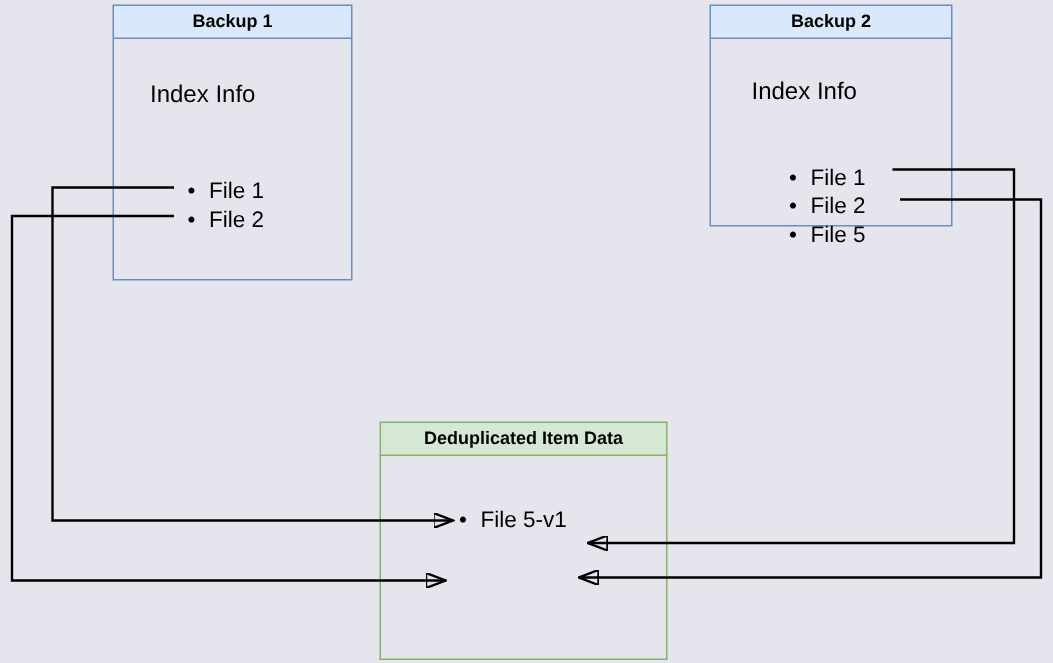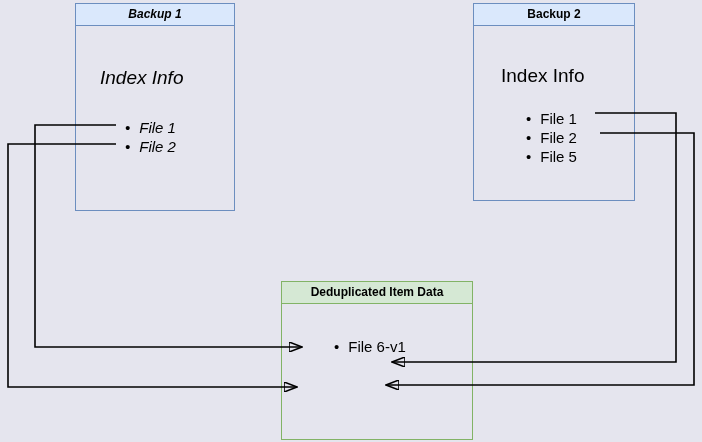--- a/index.html
+++ b/index.html
@@ -25,25 +25,25 @@
     text-align:center;
     font-weight:bold;
     font-size:12px;
     border-bottom:1.5px solid;
   }
   .blue  { border-color:#6c8ebf; }
   .blue .box-header  { background:#dae8fc; border-color:#6c8ebf; }
   .green { border-color:#82b366; }
   .green .box-header { background:#d5e8d4; border-color:#82b366; }
 
-  #backup1 { left:75px;  top:3px;   width:160px; height:208px;font-style:italic; }
-  #backup2 { left:473px; top:3px;   width:162px; height:198px; }
-  #dedup   { left:253px; top:281px; width:192px; height:159px;margin-left:28px; }
+  #backup1 { left:75px;  top:3px;   width:160px; height:184px; }
+  #backup2 { left:473px; top:3px;   width:162px; height:148px; }
+  #dedup   { left:253px; top:281px; width:192px; height:159px; }
 
-  .index-info { position:absolute; font-size:19px;margin-top:12px; }
+  .index-info { position:absolute; font-size:16px; }
   #backup1 .index-info { left:24px; top:51px; }
   #backup2 .index-info { left:27px; top:49px; }
 
   ul.files {
     position:absolute;
     list-style:none;
     margin:0; padding:0;
     font-size:15px;
     line-height:19px;
     white-space:nowrap;
@@ -84,21 +84,21 @@
     <ul class="files">
       <li>File 1</li>
       <li>File 2</li>
       <li>File 5</li>
     </ul>
   </div>
 
   <div id="dedup" class="box green">
     <div class="box-header">Deduplicated Item Data</div>
     <ul class="files">
-      <li>File 6-v1</li>
+      <li>File 5-v1</li>
     </ul>
   </div>
 
   <svg id="connectors" viewBox="0 0 702 442" xmlns="http://www.w3.org/2000/svg">
     <defs>
       <marker id="arrow" markerUnits="userSpaceOnUse" markerWidth="14" markerHeight="10" refX="13" refY="5" orient="auto">
         <path d="M0,0 L13,5 L0,10 z" fill="#000000" stroke="none"></path>
       </marker>
     </defs>
     <path d="M116,125 H35 V347 H302" marker-end="url(#arrow)"></path>

